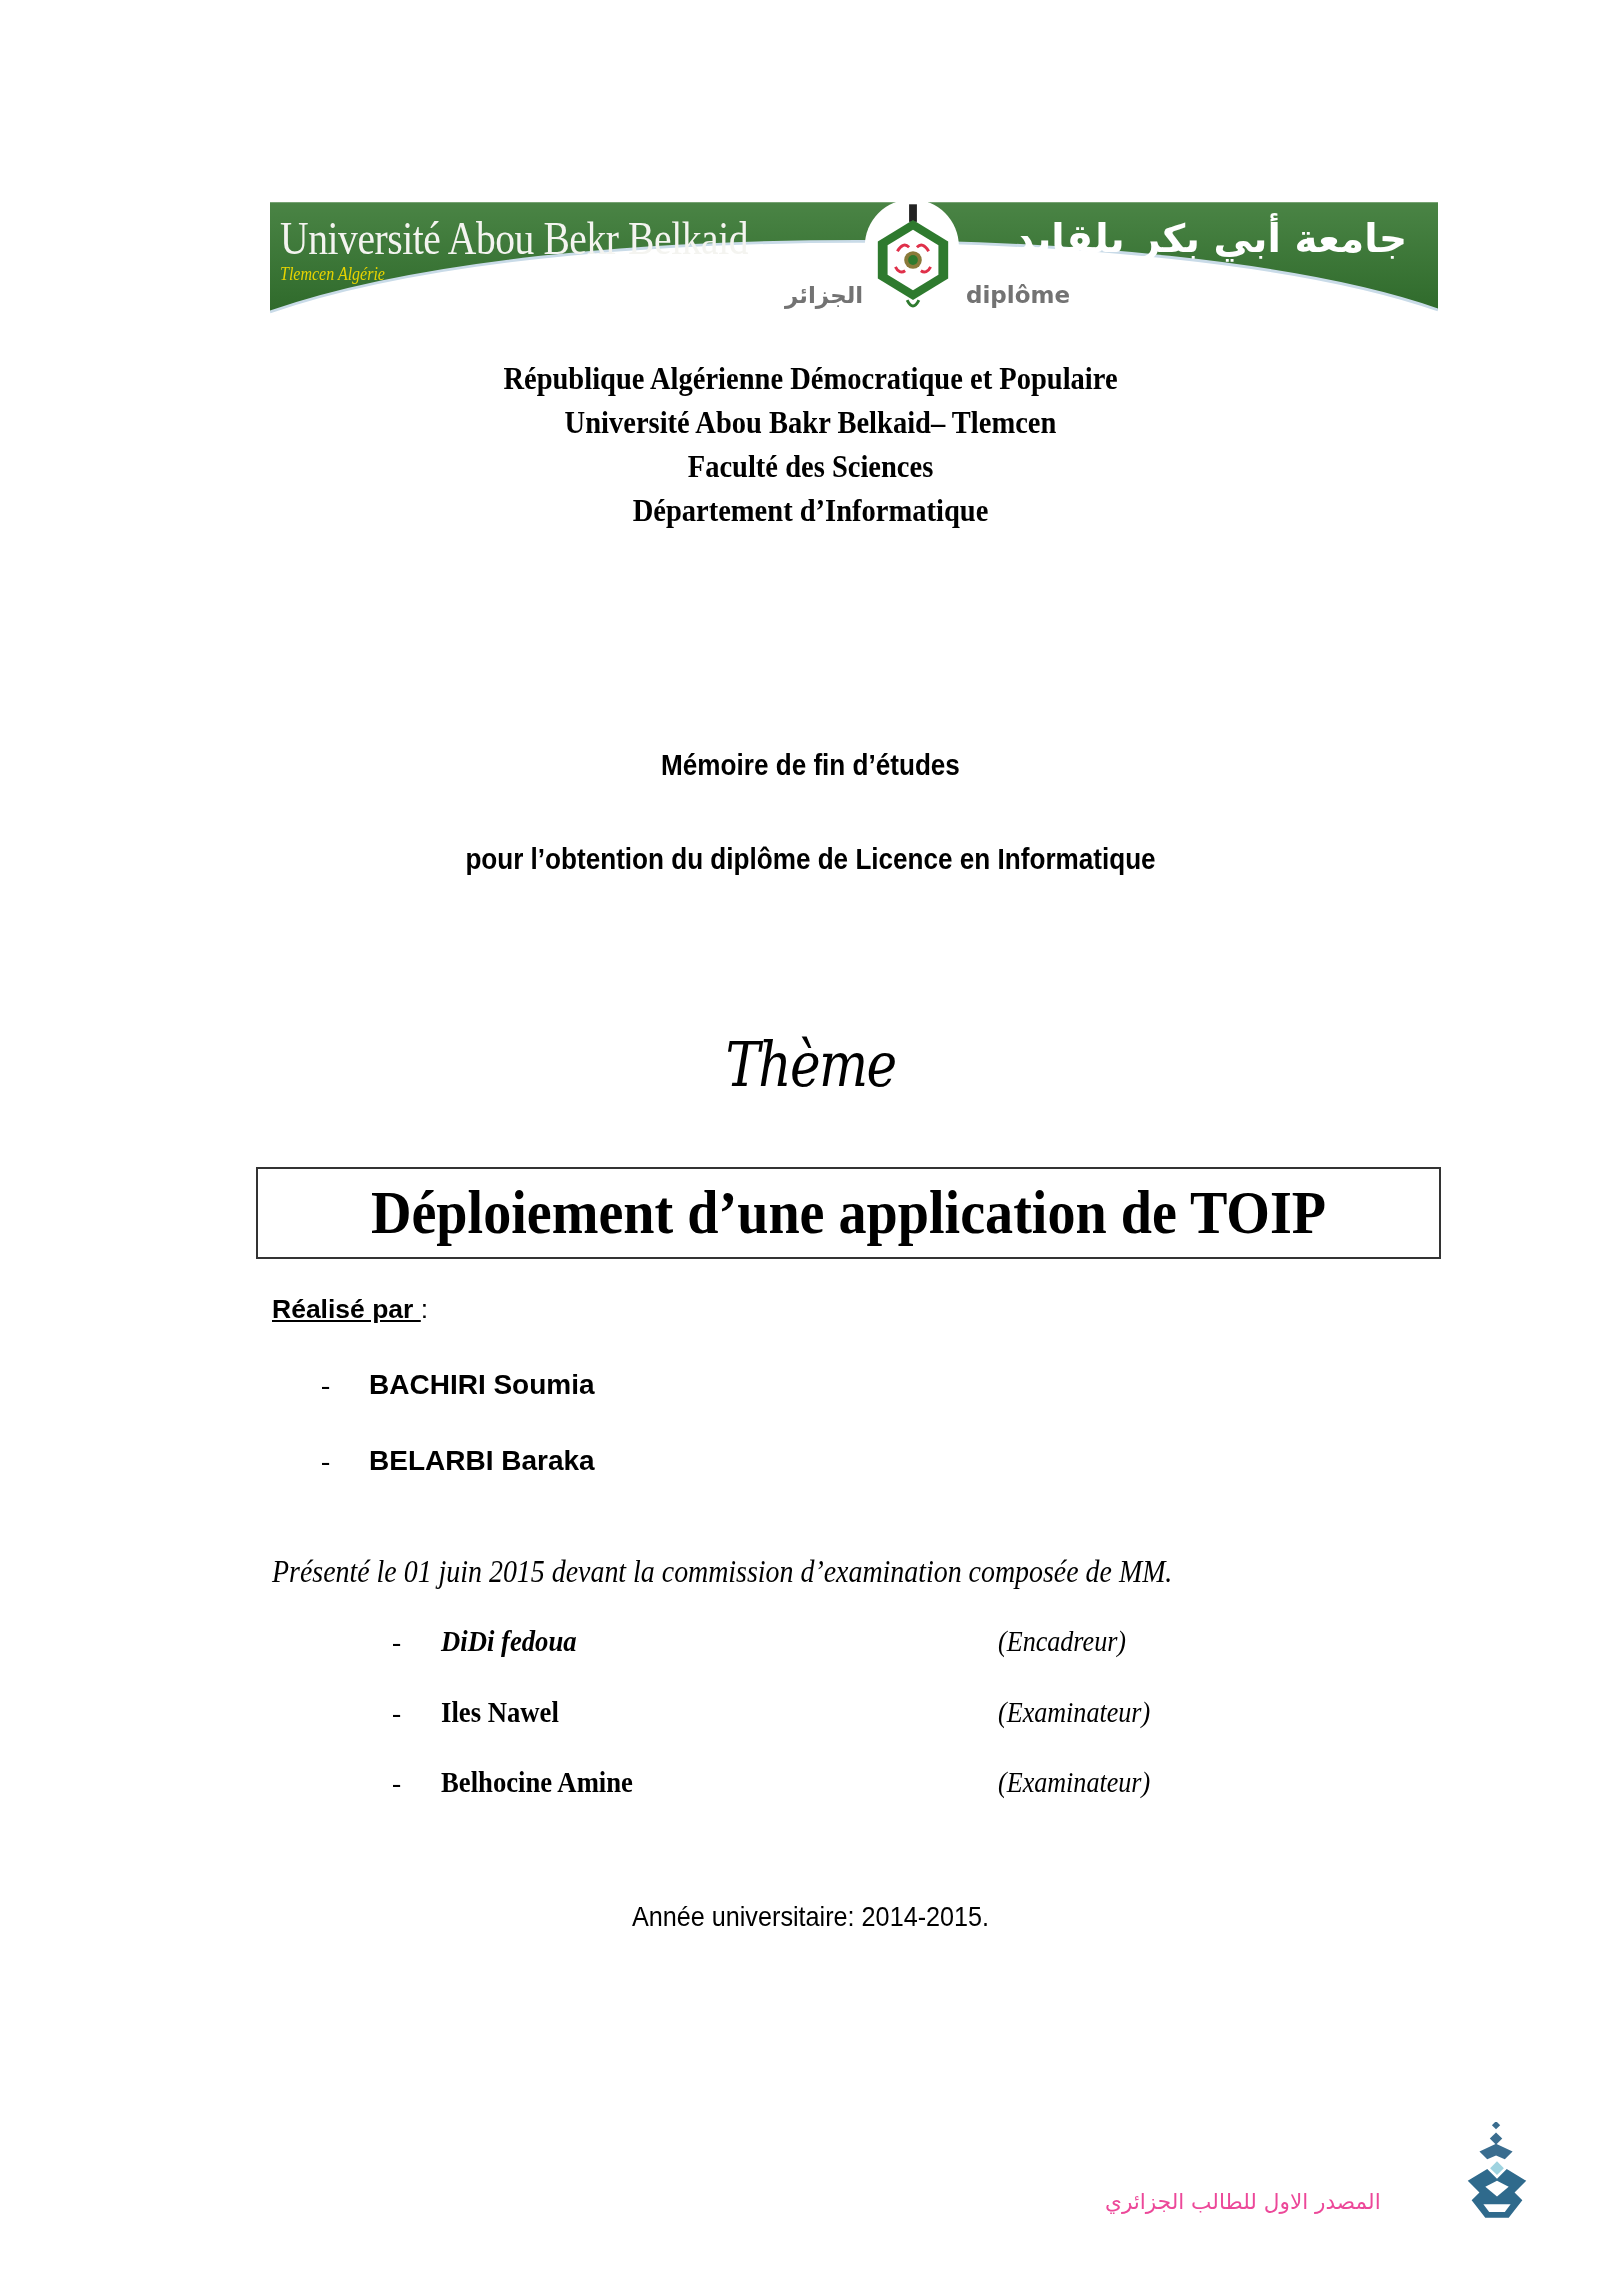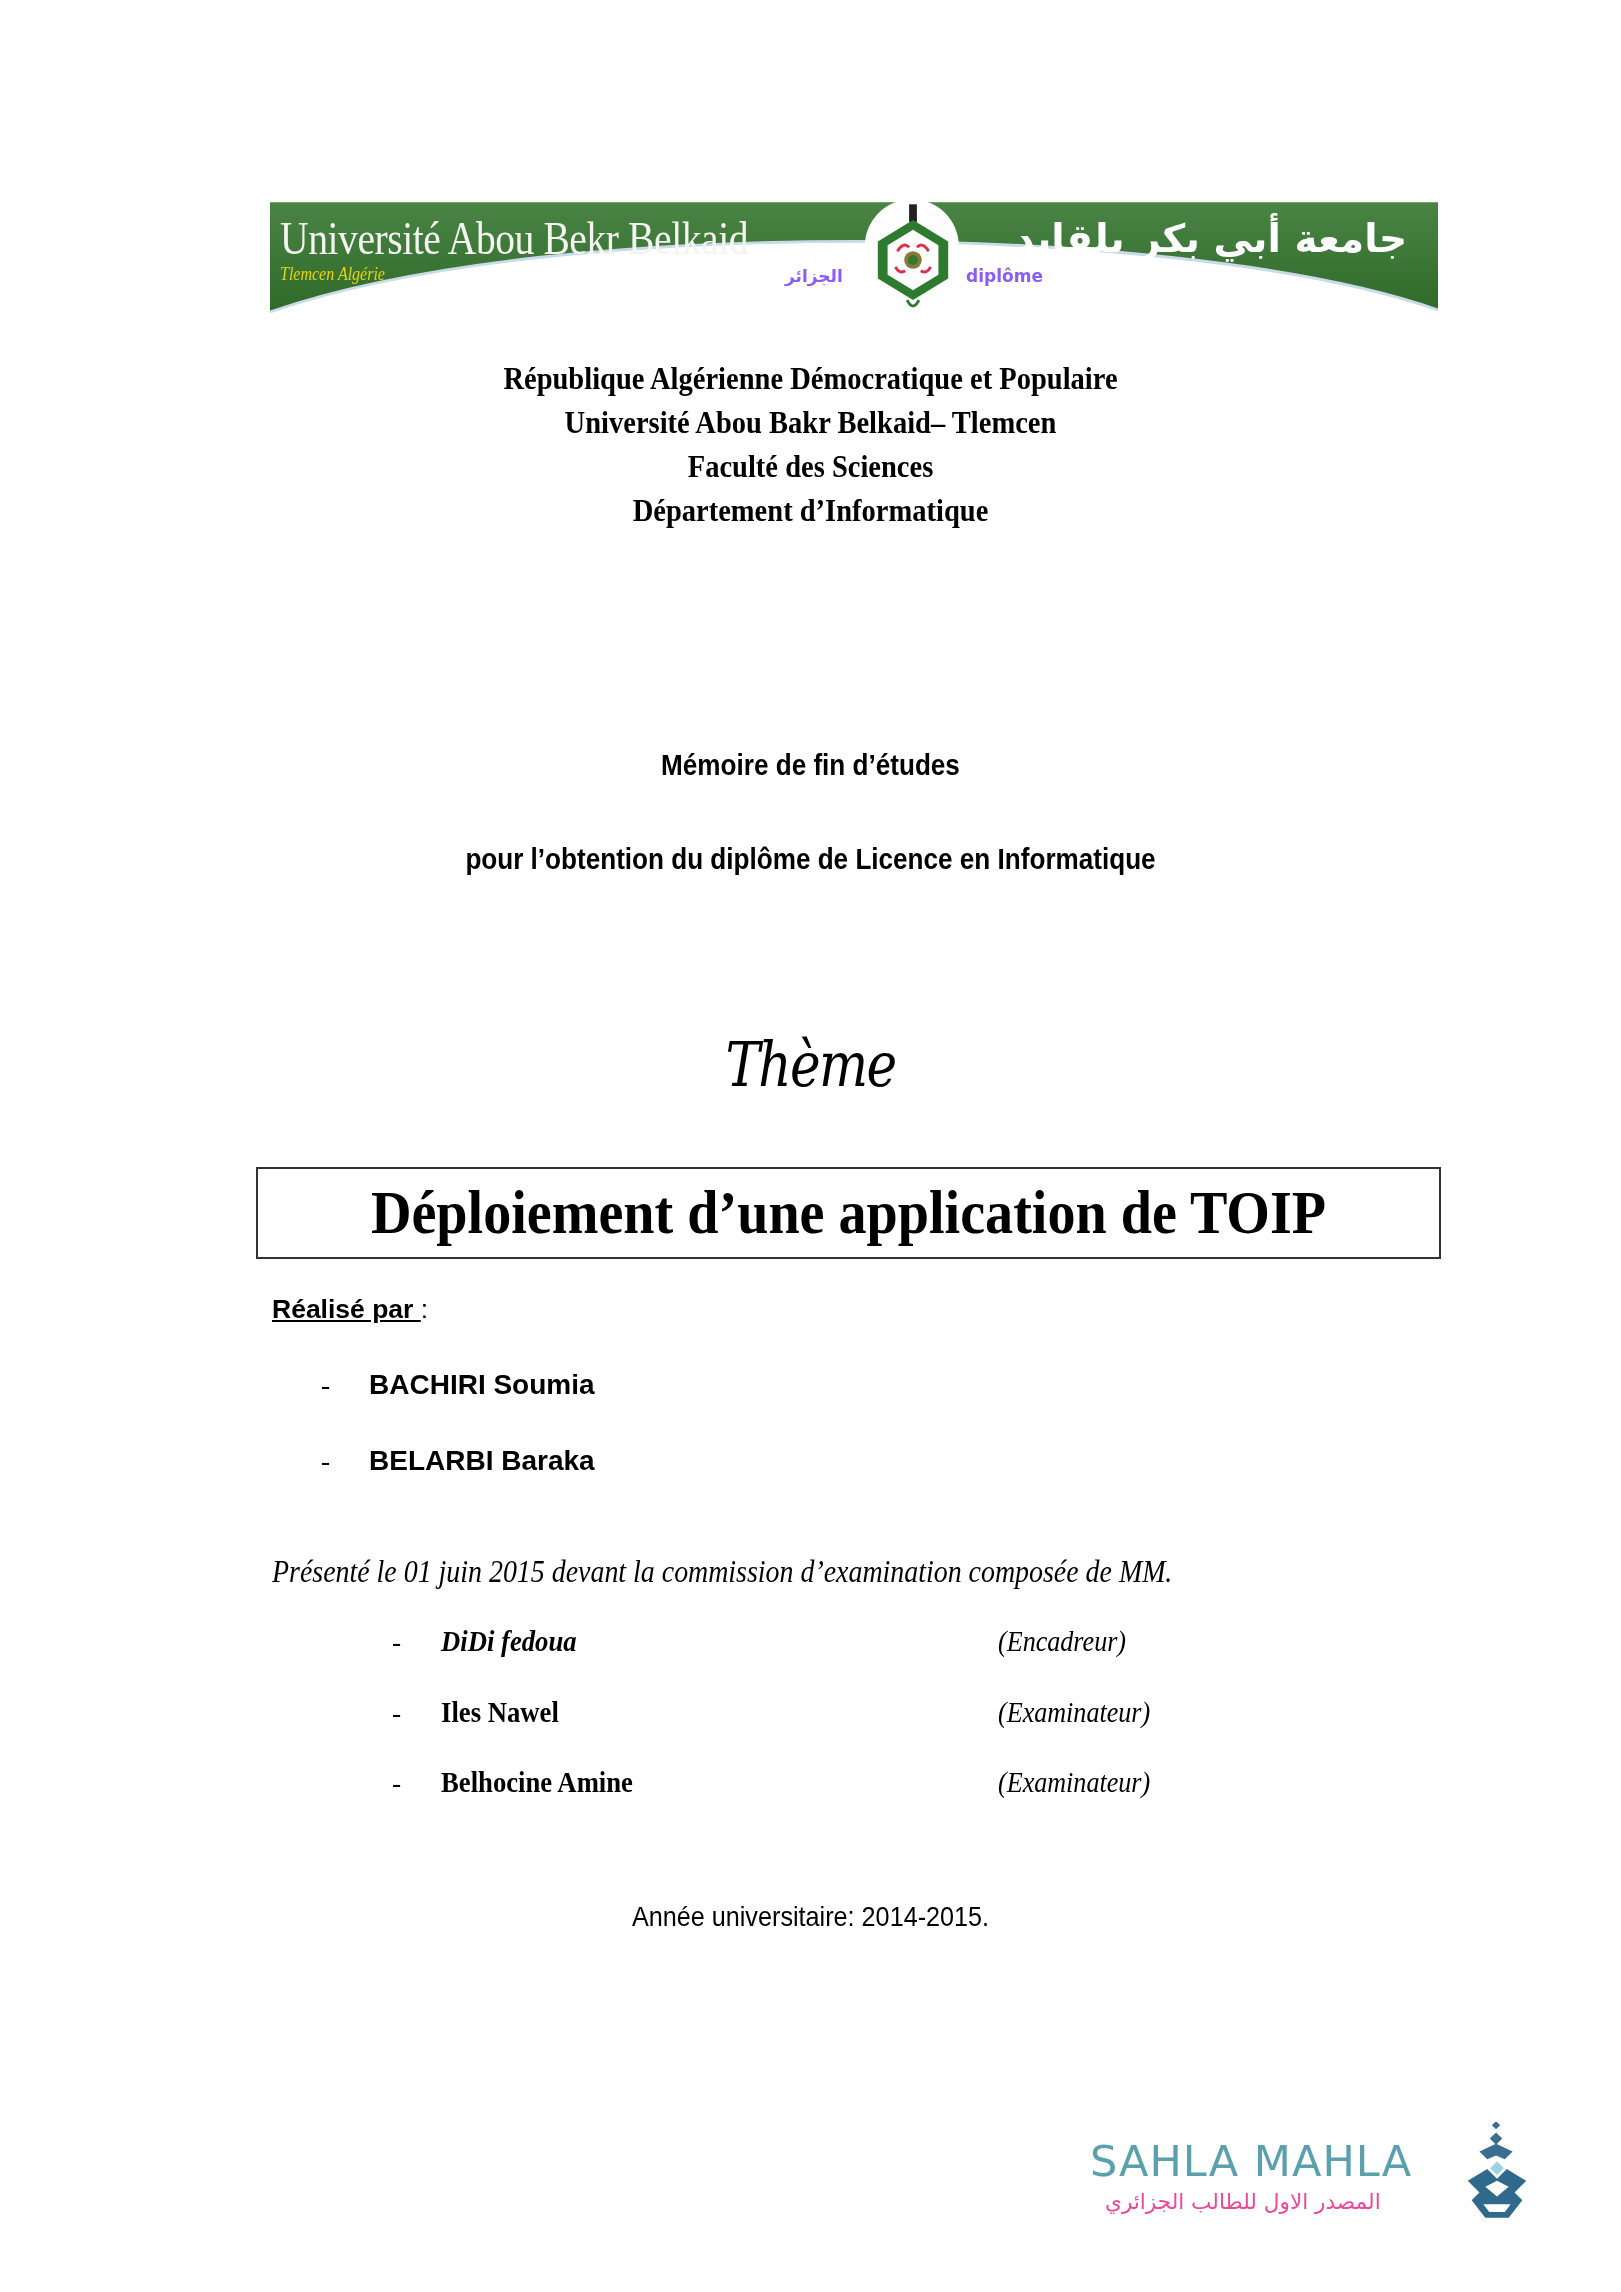--- a/index.html
+++ b/index.html
@@ -5,21 +5,21 @@
   html, body { margin:0; padding:0; background:#ffffff; }
   body { width:1621px; height:2293px; position:relative; overflow:hidden; color:#000; }
   .abs { position:absolute; }
 
   
   #banner { left:270px; top:202px; width:1168px; height:116px; }
   #banner svg { display:block; }
   .banner-latin { left:9.8px; top:9.8px; font-family:"Liberation Serif", serif; font-size:46px; color:#f4f4f0; letter-spacing:-0.5px; white-space:nowrap; transform:scaleX(0.86); transform-origin:left top; }
   .banner-sub { left:9.8px; top:61px; font-family:"Liberation Serif", serif; font-style:italic; font-size:18.6px; color:#e8d400; white-space:nowrap; transform:scaleX(0.86); transform-origin:left top; }
   .banner-arabic { right:31px; top:13.7px; font-family:"DejaVu Sans", sans-serif; font-size:39px; color:#ffffff; font-weight:bold; direction:rtl; white-space:nowrap; }
-  .banner-arabic-small { left:515px; top:64px; font-family:"DejaVu Sans", sans-serif; font-size:17px; color:#8b5cf6; font-weight:bold; direction:rtl; white-space:nowrap; }
+  .banner-arabic-small { left:515px; top:80px; font-family:"DejaVu Sans", sans-serif; font-size:23px; color:#737373; font-weight:bold; direction:rtl; white-space:nowrap; }
 
   
   .hdr { left:0; width:1621px; text-align:center; font-family:"Liberation Serif", serif; font-weight:bold; font-size:31px; transform:scaleX(0.92); transform-origin:center; }
 
   .calibri-b { left:0; width:1621px; text-align:center; font-family:"Liberation Sans", sans-serif; font-weight:bold; font-size:29px; transform:scaleX(0.9); transform-origin:center; }
 
   .theme-word { left:0; width:1621px; text-align:center; font-family:"DejaVu Serif", serif; font-style:italic; font-size:61px; letter-spacing:-2px; transform:scaleX(0.85); transform-origin:center; }
 
   #title-box { left:256px; top:1167px; width:1185px; height:92px; border:2px solid #333; box-sizing:border-box; border-bottom-width:2.9px; }
   #title-box span { display:block; text-align:center; font-family:"Liberation Serif", serif; font-weight:bold; font-size:61px; line-height:88px; transform:scaleX(0.92); transform-origin:center; white-space:nowrap; }
@@ -108,21 +108,20 @@
 <div class="abs jury-name" style="left:441px;top:1696px">Iles Nawel</div>
 <div class="abs jury-role" style="left:998px;top:1696px">(Examinateur)</div>
 
 <div class="abs dash" style="left:392px;top:1768px">-</div>
 <div class="abs jury-name" style="left:441px;top:1766px">Belhocine Amine</div>
 <div class="abs jury-role" style="left:998px;top:1766px">(Examinateur)</div>
 
 <div class="abs annee" style="top:1901px">Année universitaire: 2014-2015.</div>
 
 <div id="sahla" class="abs">
-  <div class="abs sahla-text">SAHLA MAHLA</div>
   <div class="abs sahla-ar">المصدر الاول للطالب الجزائري</div>
   <svg class="abs sahla-mark" width="78" height="103" viewBox="0 0 80 105">
     <rect x="36" y="0" width="6" height="6" fill="#3a6d8f" transform="rotate(45 39 3)"></rect>
     <rect x="35" y="12" width="9" height="9" fill="#3a6d8f" transform="rotate(45 39 16)"></rect>
     <path d="M22,30 L39,22 L56,30 L48,38 L39,34 L30,38 Z" fill="#3a6d8f"></path>
     <rect x="35" y="42" width="10" height="10" fill="#9fd3e0" transform="rotate(45 40 47)"></rect>
     <path d="M10,60 L30,48 L40,58 L50,48 L70,60 L58,72 L66,80 L52,98 L28,98 L14,80 L22,72 Z" fill="#2f6a8c"></path>
     <path d="M28,66 L40,60 L52,66 L40,76 Z" fill="#ffffff"></path>
     <path d="M26,84 L54,84 L48,92 L32,92 Z" fill="#ffffff"></path>
   </svg>

